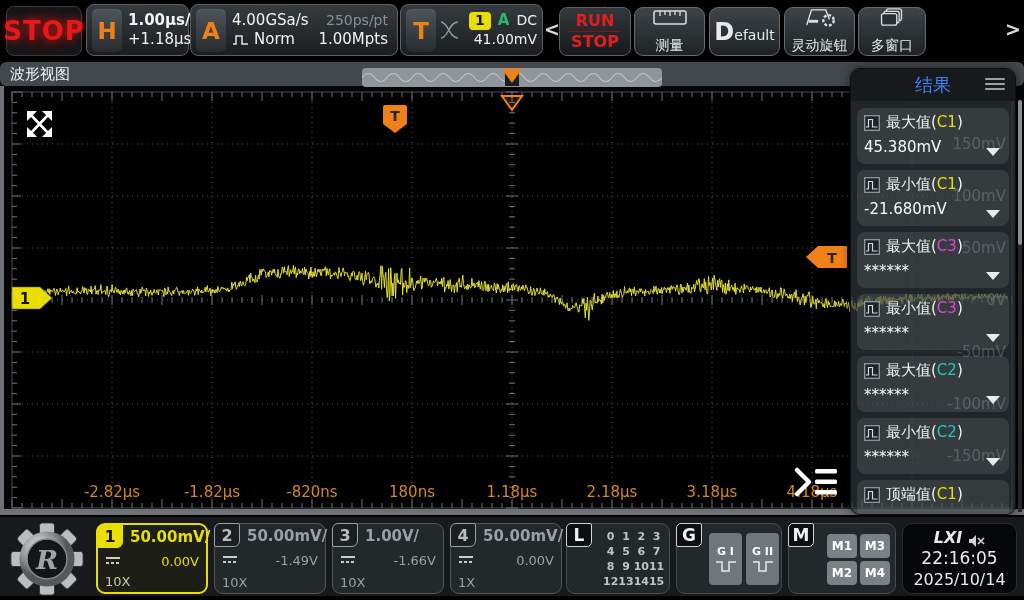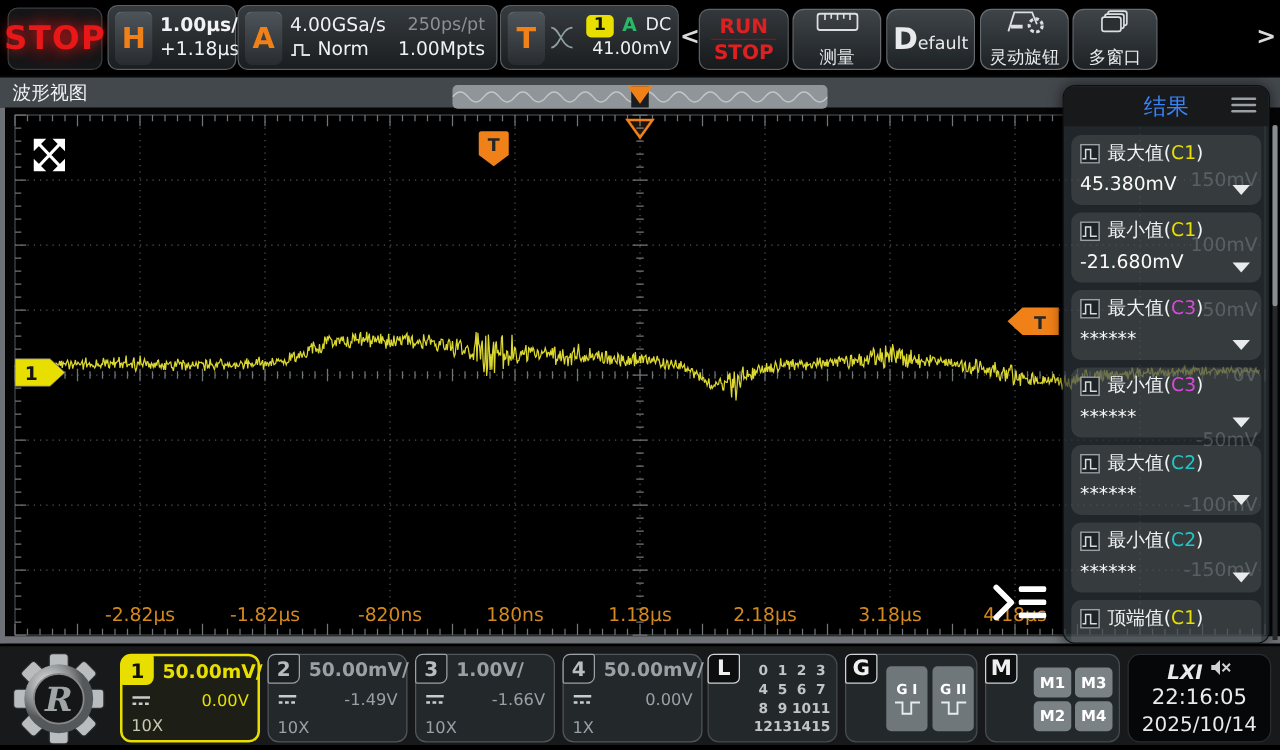--- a/index.html
+++ b/index.html
@@ -32,21 +32,21 @@
   .tbtn{top:7px;width:69px;height:47px;border:1px solid #666b6f;border-radius:9px;
     background:linear-gradient(#3e4448,#1e2225);display:flex;flex-direction:column;align-items:center;
     justify-content:center;gap:10px;font-size:14px;color:#e8eaec;}
   .tbtn .dbig{font-size:24px;font-weight:bold;line-height:22px;}
   .trig-badge{width:22px;height:18px;background:#e8df00;border-radius:4px;color:#111;font-size:14px;
     font-weight:bold;display:inline-flex;align-items:center;justify-content:center;}
   .slopeA{color:#28b868;font-weight:bold;font-size:15px;}
   .dc{color:#eef0f2;font-size:14px;}
   
   #vw-header{left:0;top:62px;width:1024px;height:24px;background:#43484c;font-size:15px;color:#f2f4f6;
-    line-height:24px;padding-left:10px;box-sizing:border-box;}
+    line-height:24px;padding-left:10px;box-sizing:border-box;border-radius:6px;}
   #vw-scrollbar{left:362px;top:68px;width:300px;height:19px;border-radius:4px;background:#90959a;overflow:visible;}
   #sb-notch{position:absolute;left:143px;top:1px;width:14px;height:17px;background:#1a1e20;}
   #sb-tri{position:absolute;left:140px;top:1px;width:0;height:0;border-left:10px solid transparent;
     border-right:10px solid transparent;border-top:14px solid #f08018;}
   #grid-left-frame{left:0;top:86px;width:4px;height:429px;background:#6e7276;}
   #grid-bottom-frame{left:0;top:509px;width:1024px;height:6px;background:#6e7276;}
   #grid-svg{left:0;top:86px;}
   
   #results-panel{left:850px;top:68px;width:166px;height:447px;border-radius:10px;border:1px solid #0c0e10;
     background:rgba(44,52,57,.72);overflow:hidden;box-shadow:0 0 10px rgba(0,0,0,.6);box-sizing:border-box;}
@@ -88,21 +88,21 @@
     row-gap:1px;font-size:11px;font-weight:bold;color:#c0c4c6;justify-items:center;line-height:14px;}
   .gsub{position:absolute;top:9px;width:33px;height:52px;border-radius:4px;background:#70777b;
     display:flex;flex-direction:column;align-items:center;justify-content:center;gap:2px;
     font-size:11px;font-weight:bold;color:#fff;}
   #mgrid{position:absolute;left:38px;top:10px;display:grid;grid-template-columns:30px 30px;grid-auto-rows:24px;gap:3px;}
   #mgrid div{background:#7b8285;border-radius:4px;color:#fff;font-size:12px;font-weight:bold;
     display:flex;align-items:center;justify-content:center;}
   #clock-block{left:902px;top:6px;width:115px;height:71px;border-radius:10px;background:#060708;
     border:1px solid #2a2e31;display:flex;flex-direction:column;align-items:center;justify-content:center;
     line-height:21px;box-sizing:border-box;}
-  #lxi-row{display:flex;align-items:flex-start;gap:6px;}
+  #lxi-row{display:flex;align-items:flex-end;gap:6px;}
   #lxi-label{font-style:italic;font-weight:bold;font-size:16px;}
   .tm{font-size:17px;} .dt{font-size:16px;}
 </style>
 </head>
 <body>
 
 <div id="screen">
 
   <div id="toolbar" class="abs">
     <div id="stop-main" class="abs">STOP</div>

